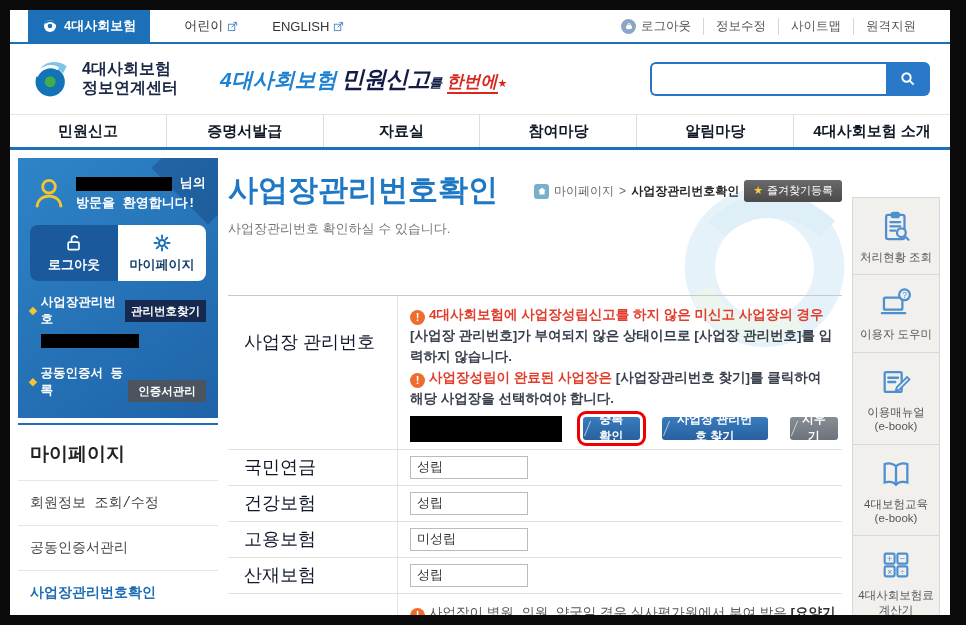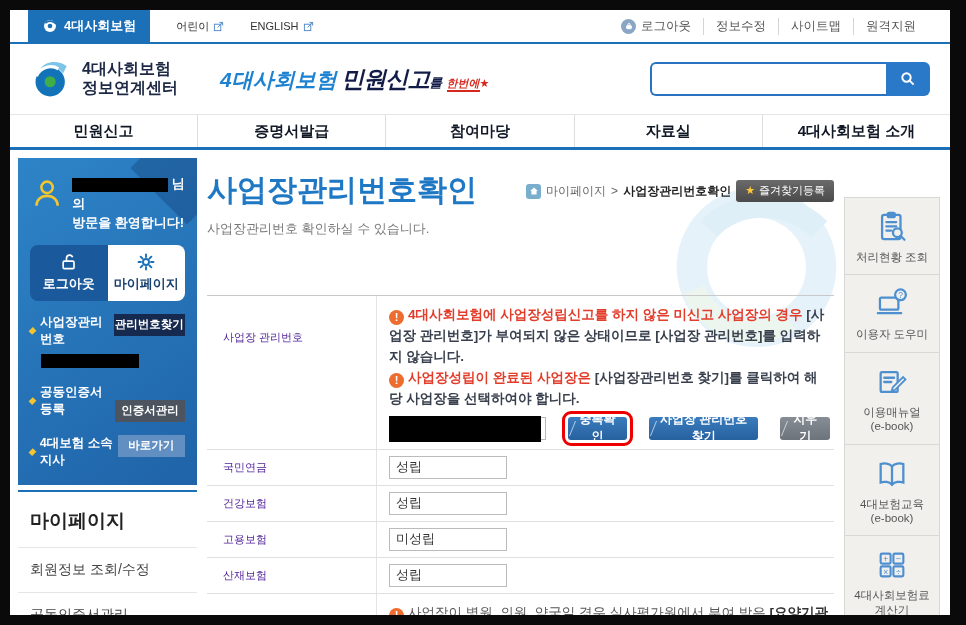--- a/index.html
+++ b/index.html
@@ -2,62 +2,62 @@
 <html><head>
 <meta charset="utf-8">
 <style>
   * { box-sizing: border-box; margin: 0; padding: 0; }
   html,body { width:966px; height:625px; background:#0a0a0a; font-family:"Liberation Sans","DejaVu Sans",sans-serif; }
   .page { position:absolute; left:10px; top:10px; width:940px; height:605px; background:#fff; overflow:hidden; }
 
   
   .topbar { height:34px; border-bottom:2px solid #1c70b8; display:flex; align-items:stretch; background:#fff; }
   .brand-tab { margin-left:18px; background:#1c70b8; color:#fff; display:flex; align-items:center; gap:6px; padding:0 14px; font-size:13px; font-weight:bold; cursor:pointer; }
-  .top-link { display:flex; align-items:center; gap:4px; margin-left:26px; font-size:11px; color:#333; cursor:pointer; }
+  .top-link { display:flex; align-items:center; gap:4px; margin-left:34px; font-size:13px; color:#333; cursor:pointer; }
   .top-util { margin-left:auto; margin-right:22px; display:flex; align-items:center; font-size:12.5px; color:#555; }
   .top-util .u { padding:0 12px; border-left:1px solid #d5d5d5; cursor:pointer; display:flex; align-items:center; gap:5px; }
   .top-util .u:first-child { border-left:none; }
   .lock-circle { width:15px; height:15px; border-radius:50%; background:#8ba6c4; display:inline-flex; align-items:center; justify-content:center; }
 
   
   .header { height:70px; display:flex; align-items:center; padding:0 20px; }
   .logo { display:flex; align-items:center; gap:8px; cursor:pointer; }
   .logo-text { font-size:16px; font-weight:bold; color:#1c2844; line-height:1.18; }
   .slogan { margin-left:42px; font-style:italic; font-weight:bold; white-space:nowrap; }
   .slogan .s1 { color:#1e82d2; font-size:21px; }
   .slogan .s2 { color:#131c47; font-size:23px; letter-spacing:-1px; }
   .slogan .s3 { color:#131c47; font-size:13px; }
-  .slogan .s4 { color:#d6281e; font-size:11px; border-bottom:2px solid #d6281e; padding-bottom:1px; }
+  .slogan .s4 { color:#d6281e; font-size:17px; border-bottom:2px solid #d6281e; padding-bottom:1px; }
   .slogan .star { color:#d6281e; font-size:11px; font-style:normal; }
   .search { margin-left:auto; display:flex; width:280px; height:34px; }
   .search input { flex:1; border:2px solid #2a72c2; border-right:none; border-radius:6px 0 0 6px; padding:0 10px; font-size:13px; outline:none; }
   .search button { width:44px; border:none; background:#2a78c8; border-radius:0 6px 6px 0; cursor:pointer; display:flex; align-items:center; justify-content:center; }
 
   
   .nav { display:flex; height:36px; border-top:1px solid #e5e5e5; border-bottom:3px solid #1c70b8; }
   .nav .item { flex:1; display:flex; align-items:center; justify-content:center; font-size:15px; font-weight:bold; color:#101826; border-left:1px solid #ddd; cursor:pointer; }
   .nav .item:first-child { border-left:none; }
 
   
   .content { display:flex; padding:8px 10px 0 8px; gap:10px; height:460px; }
-  .sidebar { width:179px; flex:none; }
+  .sidebar { width:200px; flex:none;font-family:Liberation Mono, monospace; }
   .main { flex:1; position:relative; }
-  .rail { width:96px; flex:none; }
+  .rail { width:88px; flex:none; }
 
   
   .userbox { position:relative; background:linear-gradient(145deg,#2e84c8,#1f63a8); padding:16px 12px 16px; overflow:hidden; }
   .userbox::before { content:""; position:absolute; right:-30px; top:-30px; width:80px; height:80px; background:rgba(10,40,90,.28); transform:rotate(45deg); }
   .welcome { display:flex; gap:8px; align-items:flex-start; position:relative; }
   .welcome-txt { color:#fff; font-size:13px; font-weight:bold; line-height:1.5; }
   .redact-name { display:inline-block; width:96px; height:14px; background:#000; vertical-align:middle; }
   .userbox-btns { display:flex; margin-top:12px; position:relative; }
   .ub-btn { flex:1; height:56px; display:flex; flex-direction:column; align-items:center; justify-content:center; gap:3px; font-size:13px; font-weight:bold; cursor:pointer; }
   .ub-logout { background:#1a5a9c; color:#fff; border-radius:8px 0 0 8px; }
   .ub-mypage { background:#fff; color:#17406e; border-radius:0 8px 8px 0; }
-  .inforow { display:flex; justify-content:space-between; margin-top:13px; position:relative; }
+  .inforow { display:flex; align-items:center; justify-content:space-between; margin-top:13px; position:relative; }
   .inforow .lbl { color:#fff; font-size:12.5px; font-weight:bold; display:flex; align-items:center; gap:5px; }
   .diamond { width:6px; height:6px; background:#f3c52e; transform:rotate(45deg); display:inline-block; }
   .mini-btn { width:84px; height:22px; color:#fff; font-size:11.5px; font-weight:bold; display:flex; align-items:center; justify-content:center; cursor:pointer; }
   .mb-navy { background:#16294e; }
   .mb-gray { background:#4b545f;margin-top:19px; }
   .mb-blue { background:#628fc2; }
   .redact-biznum { width:98px; height:14px; background:#000; margin:6px 0 2px 11px; position:relative; }
 
   
   .side-menu { margin-top:5px; border-top:2px solid #1c70b8; }
@@ -73,21 +73,21 @@
   .crumbs { position:absolute; top:22px; right:0; display:flex; align-items:center; gap:5px; font-size:12px; color:#666; }
   .crumbs b { color:#222; }
   .home-ic { width:15px; height:15px; background:#79aecd; border-radius:3px; display:inline-flex; align-items:center; justify-content:center; }
   .fav-btn { background:linear-gradient(#6a6a6a,#4a4a4a); border-radius:3px; color:#fff; font-size:11px; padding:3px 9px 4px; display:inline-flex; align-items:center; gap:4px; cursor:pointer; }
   .fav-btn .st { color:#ffc834; font-size:11px; }
 
   
   .ftable { margin-top:57px; border-top:1px solid #c9c9c9; border-bottom:2px solid #4697a7; position:relative; background:rgba(255,255,255,.0); }
   .frow { display:flex; border-bottom:1px solid #e0e0e0; min-height:36px; }
   .frow:last-child { border-bottom:none; }
-  .fl { width:170px; flex:none; padding-left:16px; display:flex; align-items:center; color:#4c1d95; font-size:11px; border-right:1px solid #e4e4e4; }
+  .fl { width:170px; flex:none; padding-left:16px; display:flex; align-items:center; color:#0f172a; font-size:18px; border-right:1px solid #e4e4e4; }
   .fl.top { align-items:flex-start; padding-top:34px; }
   .fl.top2 { align-items:flex-start; padding-top:22px; }
   .fc { flex:1; padding:6px 4px 6px 12px; display:flex; align-items:flex-end; }
   .fc.col { flex-direction:column; align-items:flex-start; justify-content:flex-end; padding-top:9px; padding-bottom:9px; }
   .notice { font-size:13.5px; font-weight:bold; line-height:1.55; }
   .notice .red { color:#e23c2a; }
   .notice .dk { color:#39404d; }
   .notice2 { font-size:13.5px; color:#555; line-height:1.5; }
   .notice2 b { color:#333; }
   .warn { display:inline-block; width:15px; height:15px; border-radius:50%; background:#ed6c2e; color:#fff; font-size:11px; font-weight:bold; text-align:center; line-height:15px; margin-right:4px; vertical-align:-2px; }
@@ -182,22 +182,23 @@
             <circle cx="10" cy="10" r="5.6"></circle>
             <path d="M14.2 14.2 L19.5 19.5"></path>
           </svg>
       </button>
     </div>
   </div>
 
   <div class="nav">
     <div class="item">민원신고</div>
     <div class="item">증명서발급</div>
+    <div class="item">자료실</div>
     <div class="item">참여마당</div>
-    <div class="item">자료실</div>
+    <div class="item">알림마당</div>
     <div class="item">4대사회보험 소개</div>
   </div>
 
   <div class="content">
 
     <div class="sidebar">
       <div class="userbox">
         <div class="welcome">
           <svg width="38" height="38" viewBox="0 0 24 24" fill="none" stroke="#f3c52e" stroke-width="1.8">
               <circle cx="12" cy="8" r="4"></circle>
@@ -231,27 +232,20 @@
             </span>
           <span class="mini-btn mb-navy">관리번호찾기</span>
         </div>
         <div class="redact-biznum"></div>
         <div class="inforow">
           <span class="lbl">
               <span class="diamond"></span>
               <span>공동인증서 등록</span>
             </span>
           <span class="mini-btn mb-gray">인증서관리</span>
-        </div>
-        <div class="inforow">
-          <span class="lbl">
-              <span class="diamond"></span>
-              <span>4대보험 소속지사</span>
-            </span>
-          <span class="mini-btn mb-blue">바로가기</span>
         </div>
       </div>
 
       <div class="side-menu">
         <div class="sm-title">마이페이지</div>
         <div class="sm-item">회원정보 조회/수정</div>
         <div class="sm-item">공동인증서관리</div>
         <div class="sm-item active">사업장관리번호확인</div>
 
       </div>

